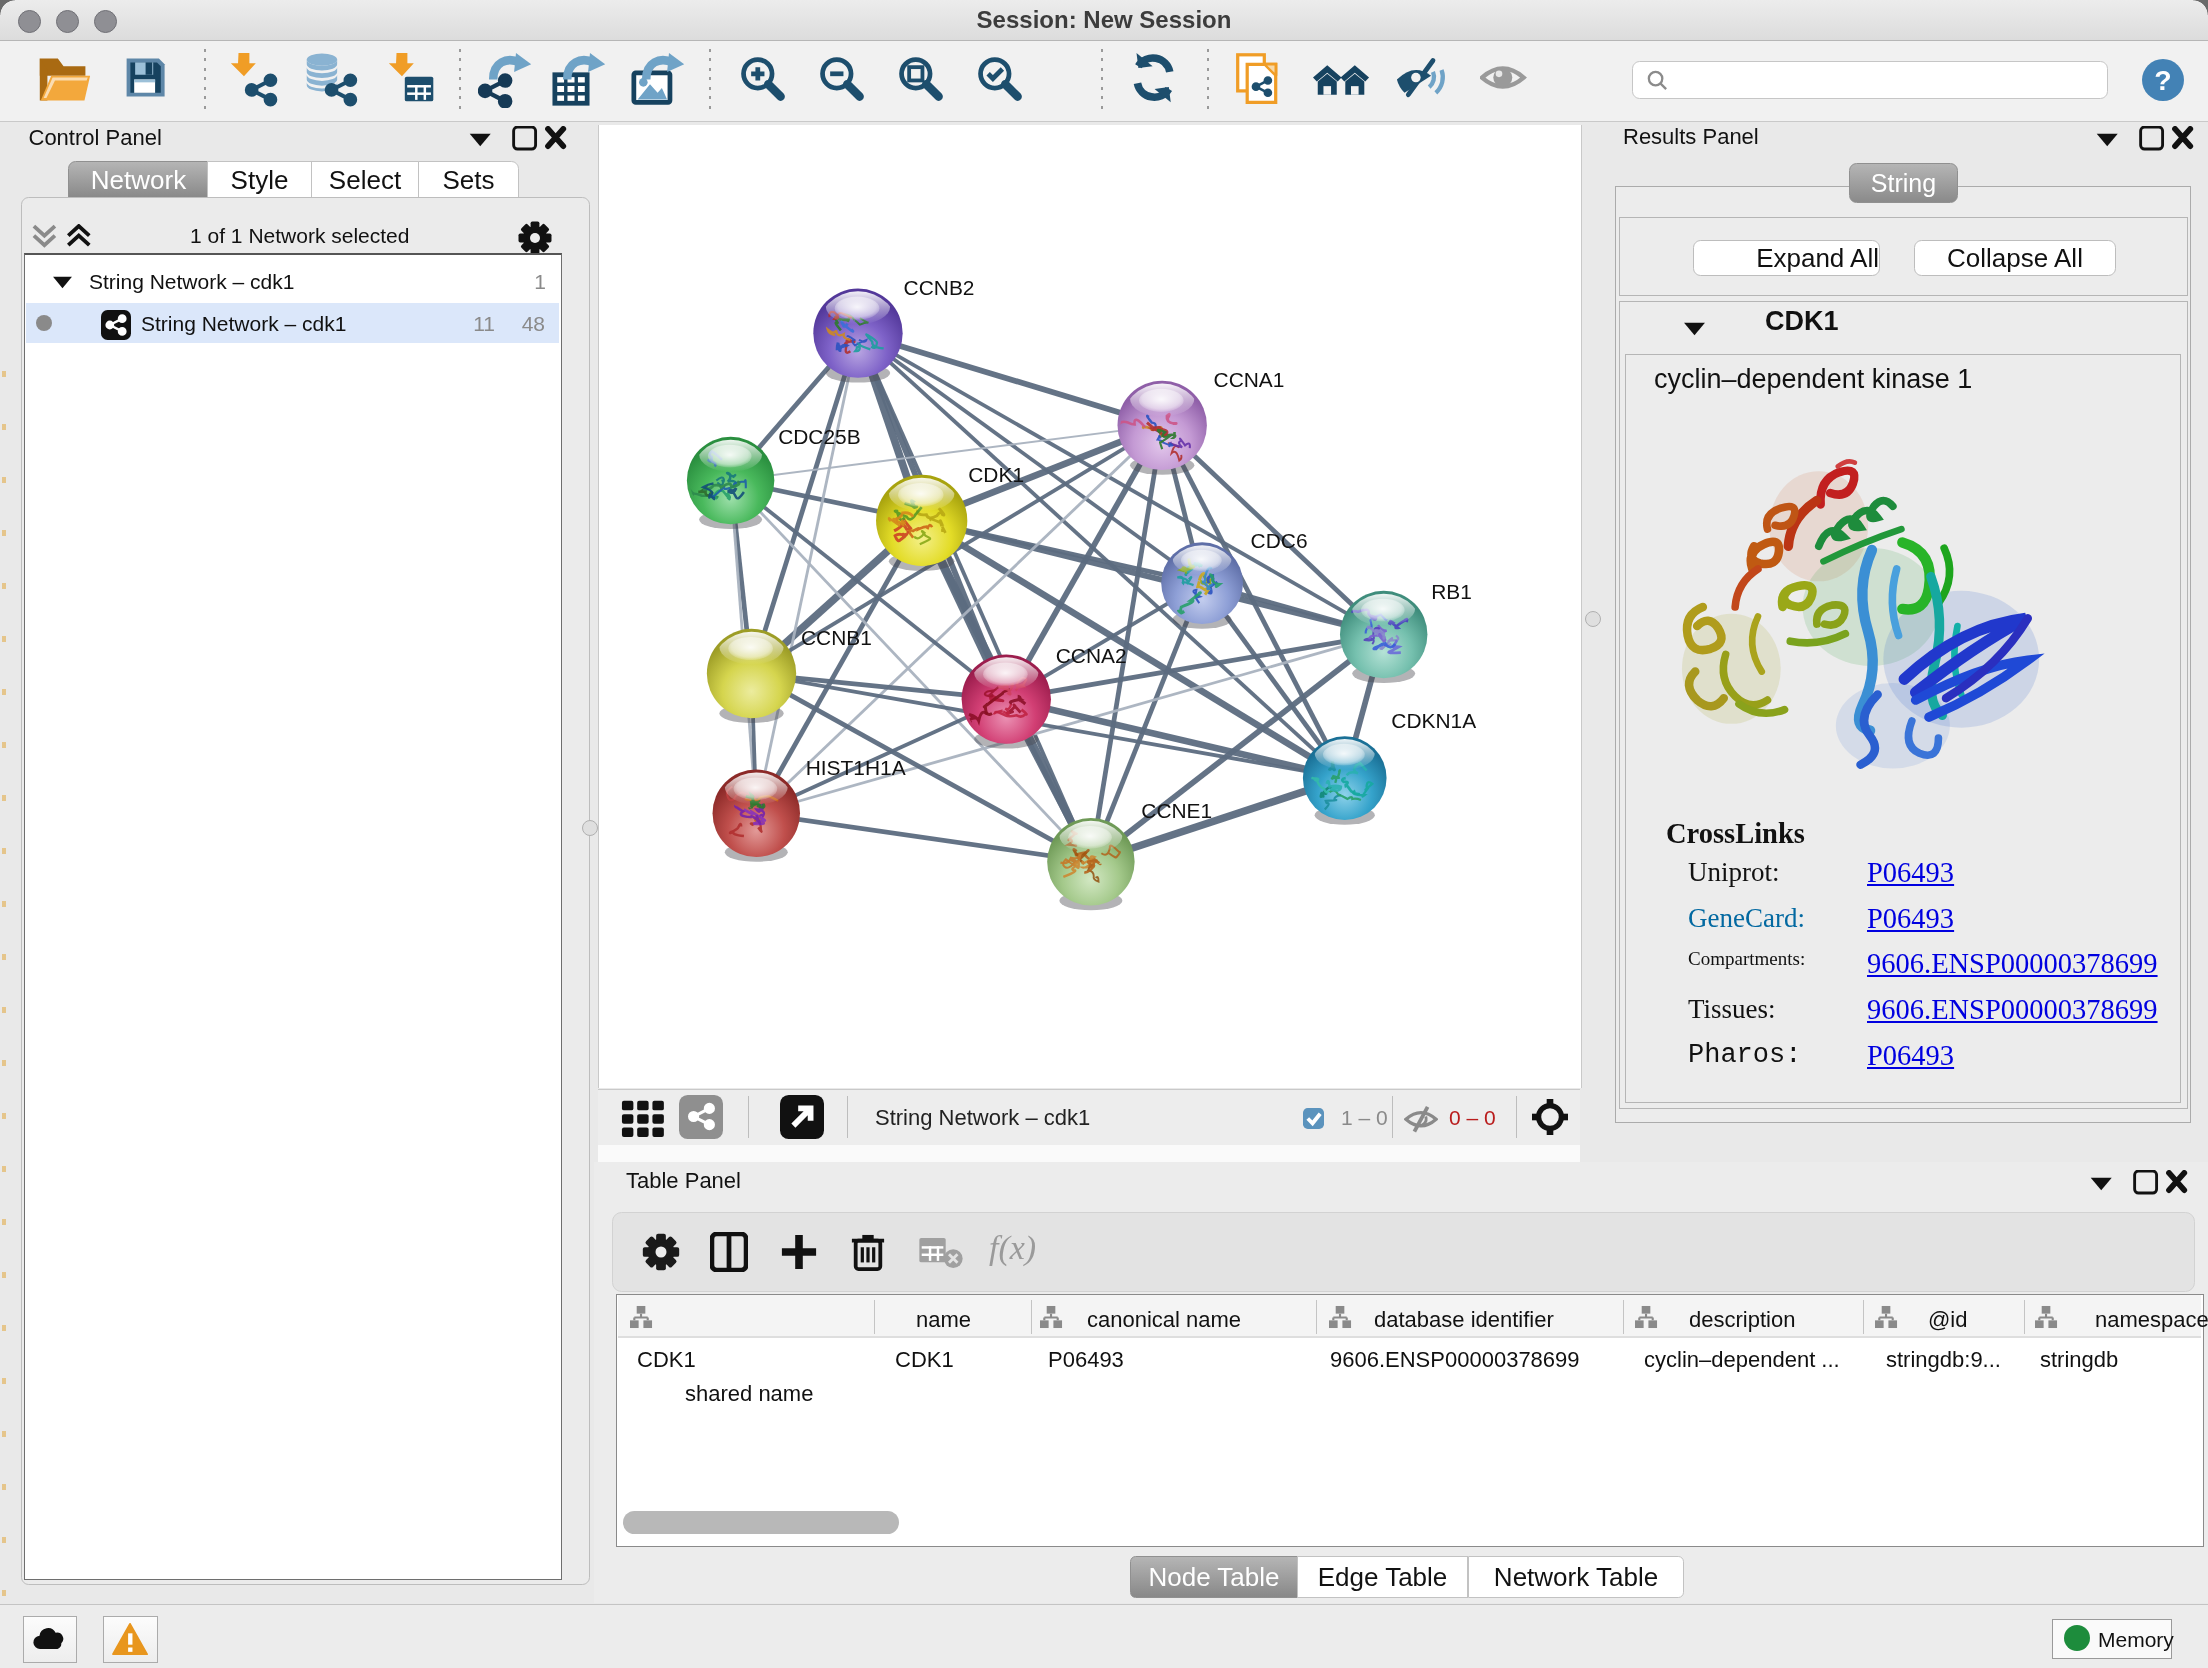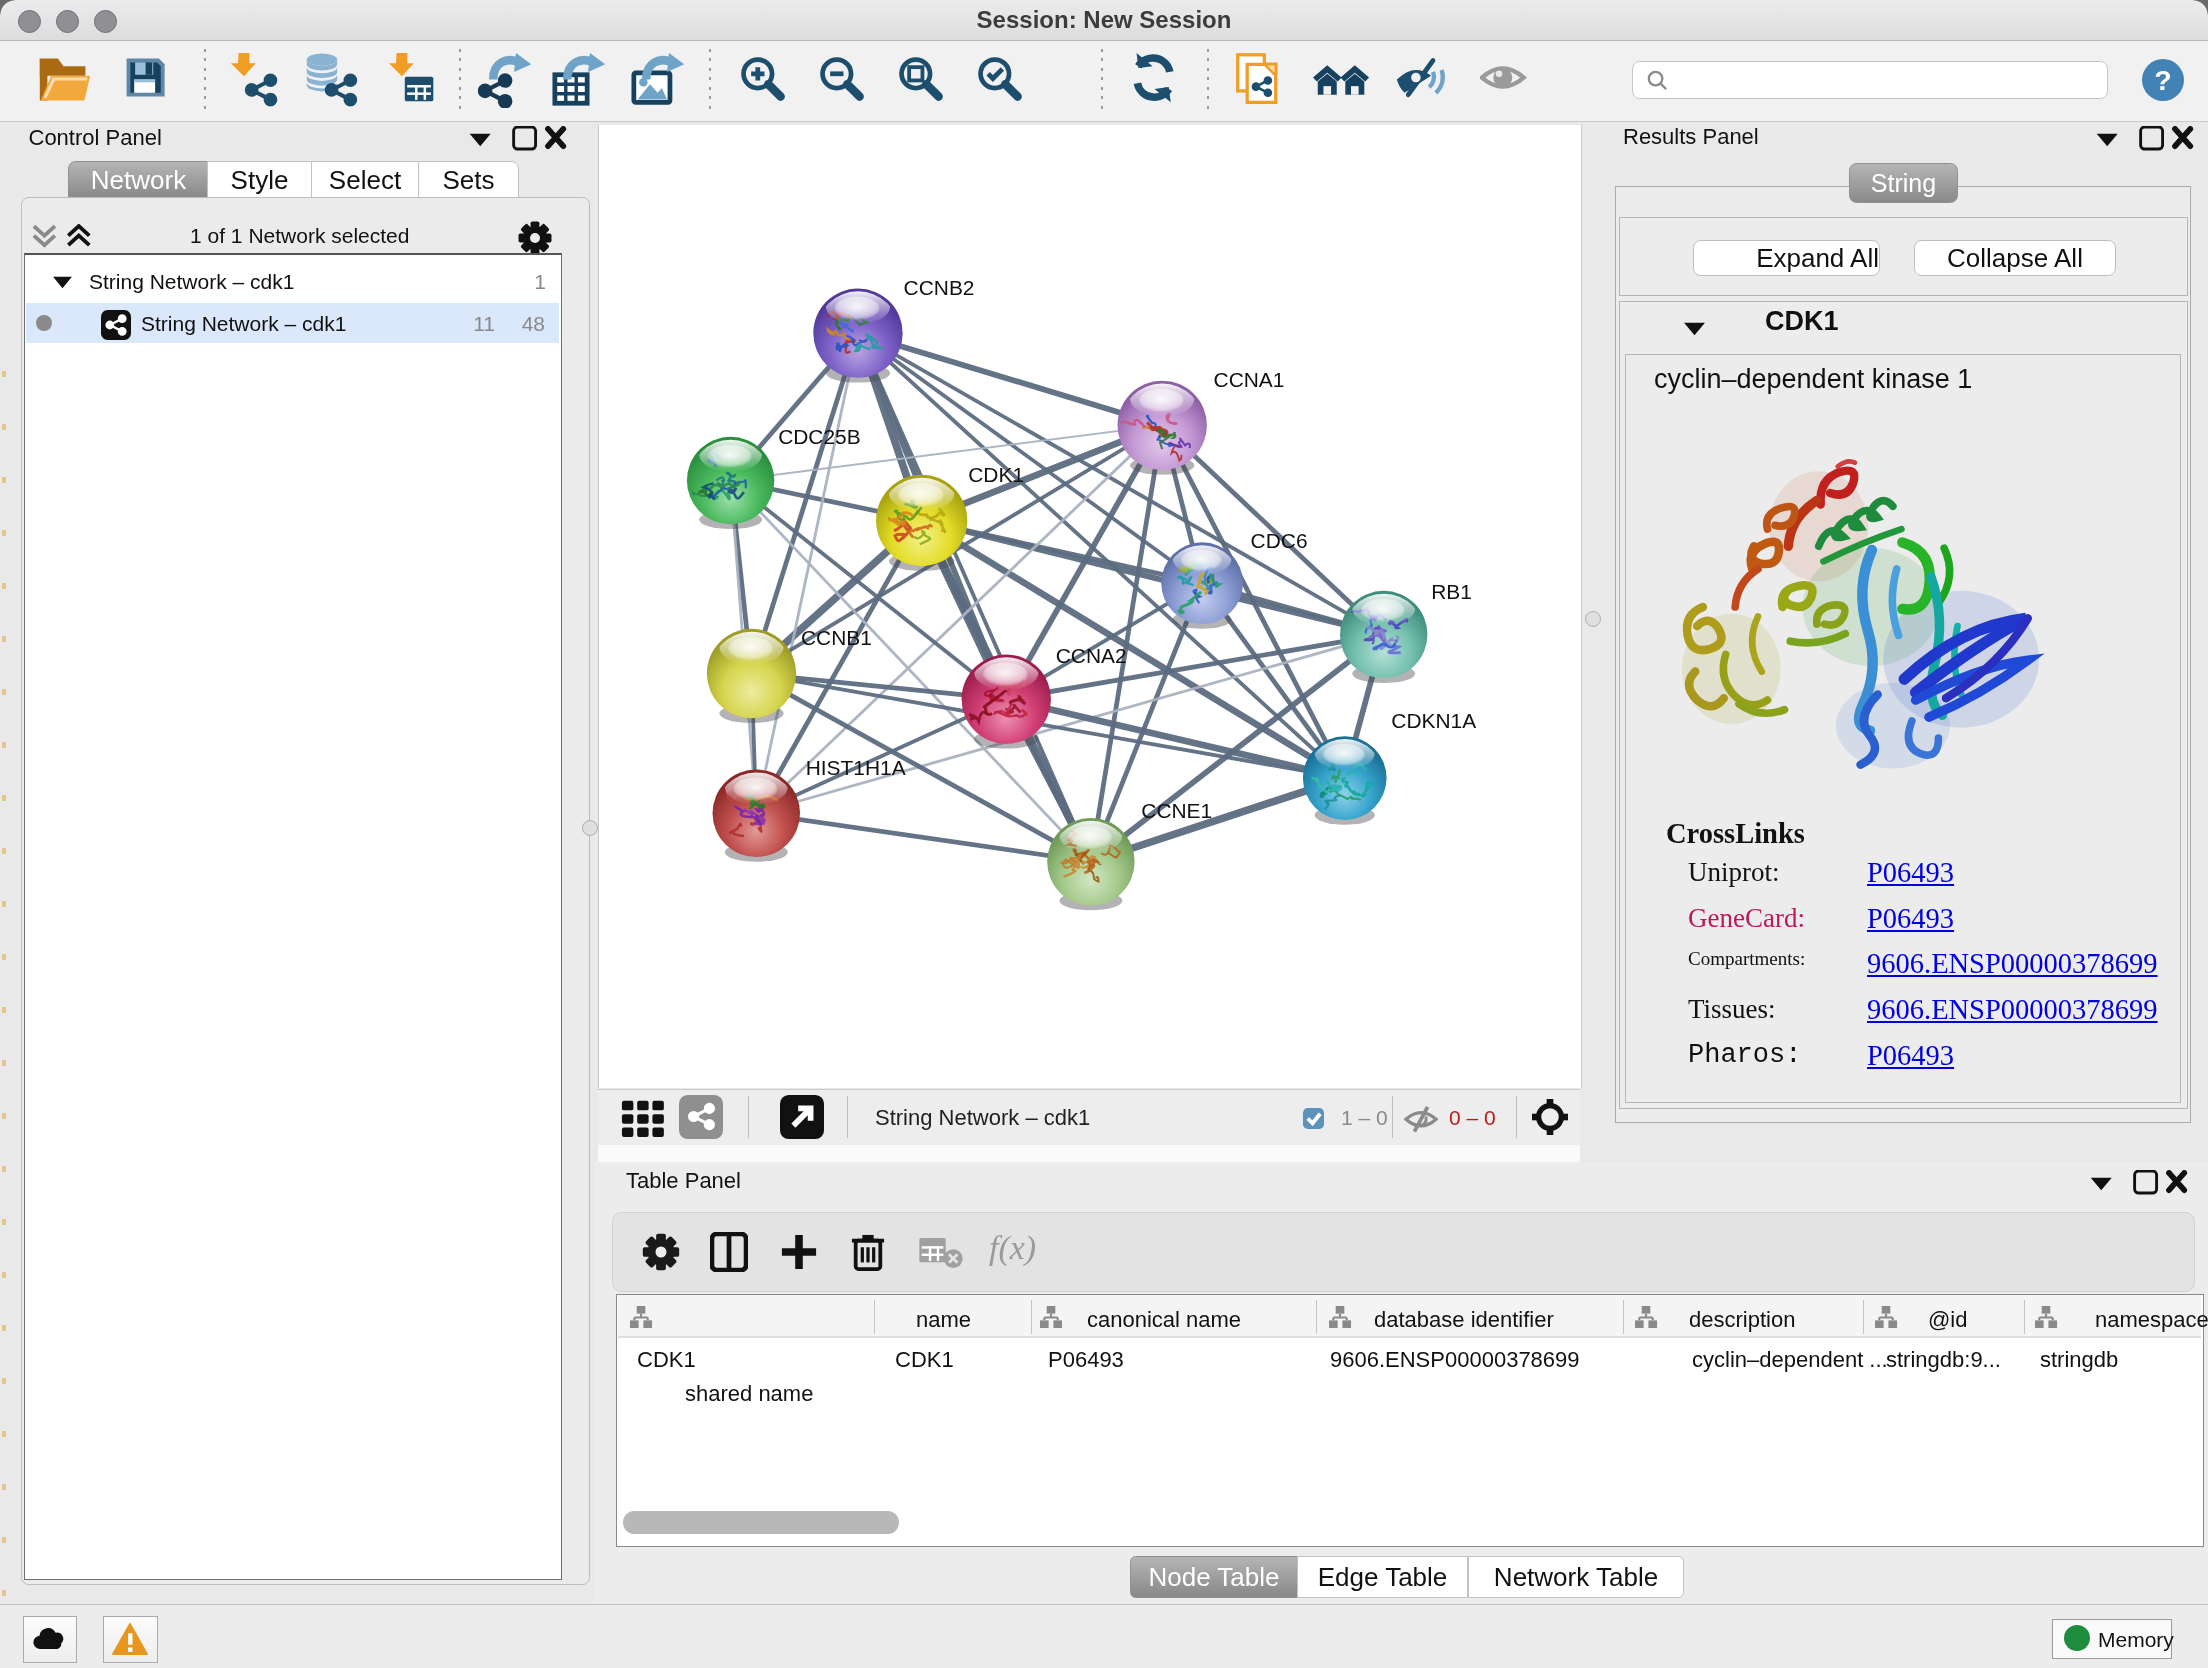--- a/index.html
+++ b/index.html
@@ -727,21 +727,21 @@
       <path d="M240 236 q60 -56 128 -64 q-56 30 -116 78" stroke="#2138cc" stroke-width="12"></path>
       <path d="M252 258 q66 -36 118 -42 q-48 36 -104 60" stroke="#1f49d6" stroke-width="10"></path>
       <path d="M370 172 q-30 50 -86 84" stroke="#2a2fbf" stroke-width="9"></path>
       <path d="M212 252 q-24 24 -8 44 q14 18 -10 30" stroke="#2a5fd0" stroke-width="9"></path>
       <path d="M248 280 q-10 26 8 34 q20 8 20 -16" stroke="#3a74d8" stroke-width="8"></path>
     </g>
   </svg>
 <div class="abs" style="left:1666px;top:818px;font-family:'Liberation Serif',serif;font-size:28.5px;font-weight:bold;color:#111">CrossLinks</div>
 <div class="abs" style="left:1688px;top:857px;font-family:'Liberation Serif',serif;font-size:27px;color:#111">Uniprot:</div>
 <div class="abs" style="left:1867px;top:857px;font-family:'Liberation Serif',serif;font-size:28.5px;color:#0000e0;text-decoration:underline">P06493</div>
-<div class="abs" style="left:1688px;top:903px;font-family:'Liberation Serif',serif;font-size:27px;color:#be185d">GeneCard:</div>
+<div class="abs" style="left:1688px;top:903px;font-family:'Liberation Serif',serif;font-size:27px;color:#0369a1">GeneCard:</div>
 <div class="abs" style="left:1867px;top:903px;font-family:'Liberation Serif',serif;font-size:28.5px;color:#0000e0;text-decoration:underline">P06493</div>
 <div class="abs" style="left:1688px;top:948px;font-family:'Liberation Serif',serif;font-size:19px;color:#111">Compartments:</div>
 <div class="abs" style="left:1867px;top:948px;font-family:'Liberation Serif',serif;font-size:28.5px;color:#0000e0;text-decoration:underline">9606.ENSP00000378699</div>
 <div class="abs" style="left:1688px;top:994px;font-family:'Liberation Serif',serif;font-size:27px;color:#111">Tissues:</div>
 <div class="abs" style="left:1867px;top:994px;font-family:'Liberation Serif',serif;font-size:28.5px;color:#0000e0;text-decoration:underline">9606.ENSP00000378699</div>
 <div class="abs" style="left:1688px;top:1040px;font-family:Liberation Mono, monospace;font-size:27px;color:#111">Pharos:</div>
 <div class="abs" style="left:1867px;top:1040px;font-family:'Liberation Serif',serif;font-size:28.5px;color:#0000e0;text-decoration:underline">P06493</div>
 <div class="abs" style="left:594px;top:1162px;width:1614px;height:441px;background:#ececec"></div>
 <div class="abs panel-title" style="left:626px;top:1168px">Table Panel</div>
 <svg style="position:absolute;left:2085px;top:1170px" width="105" height="25" viewBox="0 0 110 26">
@@ -838,21 +838,21 @@
     <path d="M11.5 9 v4 M4.5 13 h14 M4.5 13 v3 M18.5 13 v3" stroke="#8a8a8a" stroke-width="2.2" fill="none"></path>
     <rect x="0" y="16" width="9" height="8" fill="#8a8a8a"></rect>
     <rect x="14" y="16" width="9" height="8" fill="#8a8a8a"></rect>
   </svg>
 <div class="abs" style="left:2095px;top:1307px;font-size:22px;color:#111">namespace</div>
 <div class="abs" style="left:618px;top:1336px;width:1583px;height:1.9px;background:#dedede"></div>
 <div class="abs" style="left:637px;top:1347px;font-size:22px;color:#111">CDK1</div>
 <div class="abs" style="left:895px;top:1347px;font-size:22px;color:#111">CDK1</div>
 <div class="abs" style="left:1048px;top:1347px;font-size:22px;color:#111">P06493</div>
 <div class="abs" style="left:1330px;top:1347px;font-size:22px;color:#111">9606.ENSP00000378699</div>
-<div class="abs" style="left:1692px;top:1347px;font-size:22px;color:#111">cyclin–dependent ...</div>
+<div class="abs" style="left:1644px;top:1347px;font-size:22px;color:#111">cyclin–dependent ...</div>
 <div class="abs" style="left:1886px;top:1347px;font-size:22px;color:#111">stringdb:9...</div>
 <div class="abs" style="left:2040px;top:1347px;font-size:22px;color:#111">stringdb</div>
 <div class="abs" style="left:623px;top:1511px;width:276px;height:23px;border-radius:11.4px;background:#b8b8b8"></div>
 <div class="abs tab tabsel" style="left:1130px;top:1556px;width:166px;height:40px;line-height:40px;border-radius:5.7px 0 0 5.7px">Node Table</div>
 <div class="abs tab" style="left:1297px;top:1556px;width:169px;height:40px;line-height:40px">Edge Table</div>
 <div class="abs tab" style="left:1468px;top:1556px;width:214px;height:40px;line-height:40px;border-radius:0 5.7px 5.7px 0">Network Table</div>
 <div class="abs" style="left:0;top:1604px;width:2208px;height:65px;background:#ececec;border-top:1.9px solid #c4c4c4"></div>
 <div class="abs" style="left:23px;top:1616px;width:52px;height:45px;background:linear-gradient(#fcfcfc,#ededed);border:1.9px solid #ababab"></div>
 <svg style="position:absolute;left:31px;top:1626px" width="36" height="25" viewBox="0 0 38 26">
     <path d="M10 24 a7 7 0 0 1 -1 -14 a9 9 0 0 1 17 -3 a6.5 6.5 0 0 1 6 11 a6 6 0 0 1 -4 6 z" fill="#111"></path>

